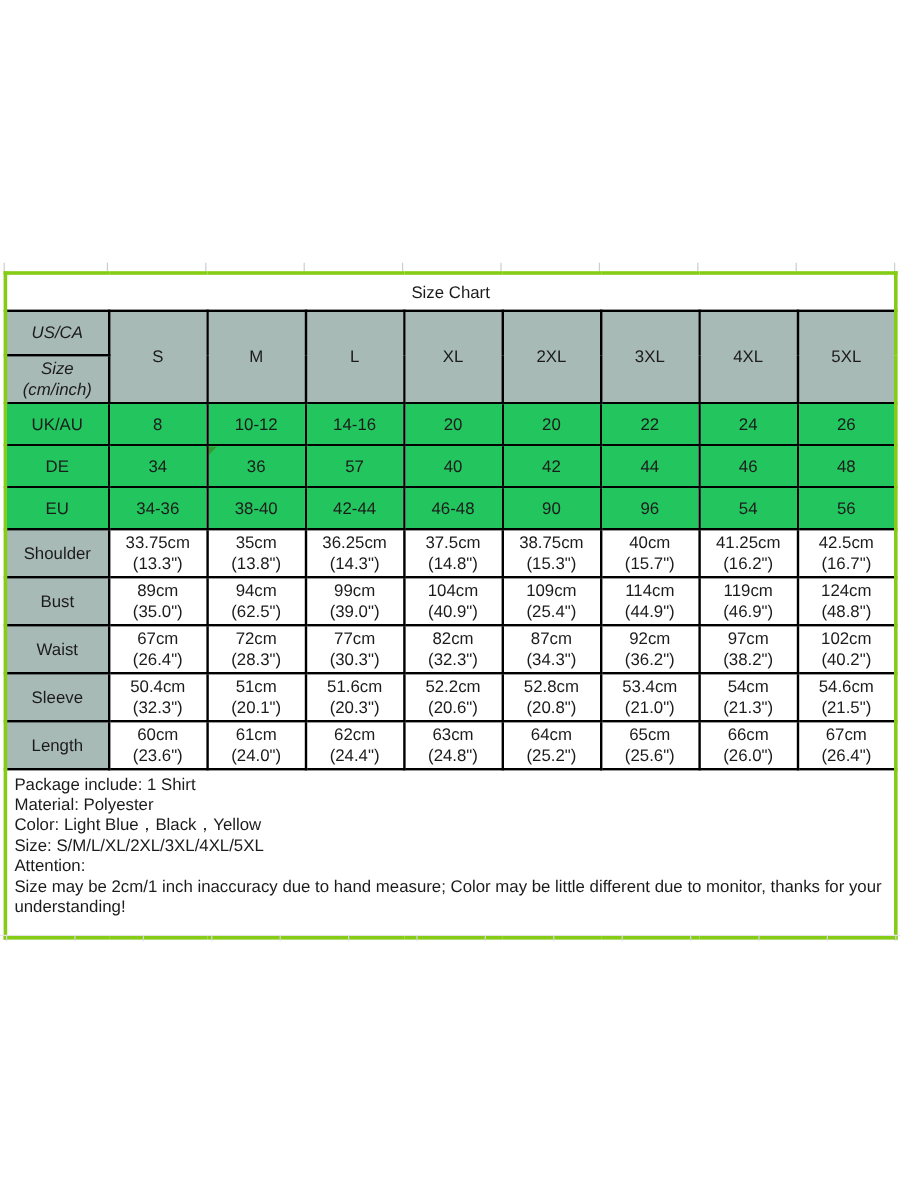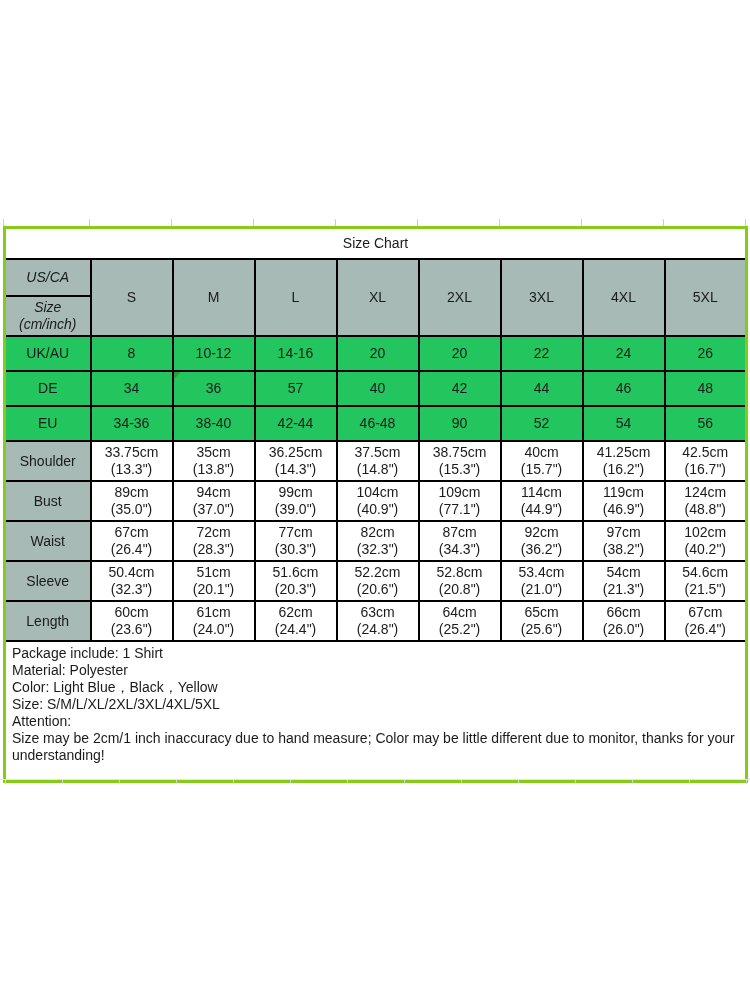--- a/index.html
+++ b/index.html
@@ -126,21 +126,21 @@
             <td class="val pre">46</td>
             <td class="val pre">48</td>
           </tr>
           <tr class="size-row">
             <td class="lbl">EU</td>
             <td class="val pre">34-36</td>
             <td class="val pre">38-40</td>
             <td class="val pre">42-44</td>
             <td class="val pre">46-48</td>
             <td class="val pre">90</td>
-            <td class="val pre">52</td>
+            <td class="val pre">96</td>
             <td class="val pre">54</td>
             <td class="val pre">56</td>
           </tr>
           <tr class="measure-row">
             <td class="lbl">Shoulder</td>
             <td class="val pre">33.75cm
 (13.3")</td>
             <td class="val pre">35cm
 (13.8")</td>
             <td class="val pre">36.25cm
@@ -154,27 +154,27 @@
             <td class="val pre">41.25cm
 (16.2")</td>
             <td class="val pre">42.5cm
 (16.7")</td>
           </tr>
           <tr class="measure-row">
             <td class="lbl">Bust</td>
             <td class="val pre">89cm
 (35.0")</td>
             <td class="val pre">94cm
-(37.0")</td>
+(62.5")</td>
             <td class="val pre">99cm
 (39.0")</td>
             <td class="val pre">104cm
 (40.9")</td>
             <td class="val pre">109cm
-(77.1")</td>
+(25.4")</td>
             <td class="val pre">114cm
 (44.9")</td>
             <td class="val pre">119cm
 (46.9")</td>
             <td class="val pre">124cm
 (48.8")</td>
           </tr>
           <tr class="measure-row">
             <td class="lbl">Waist</td>
             <td class="val pre">67cm

